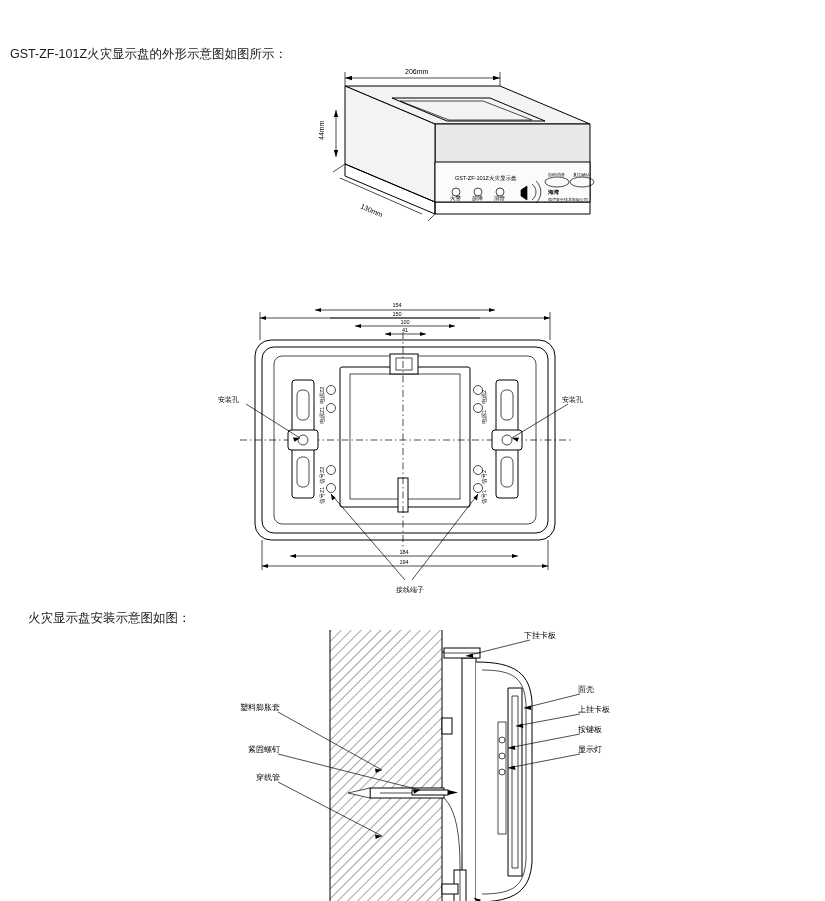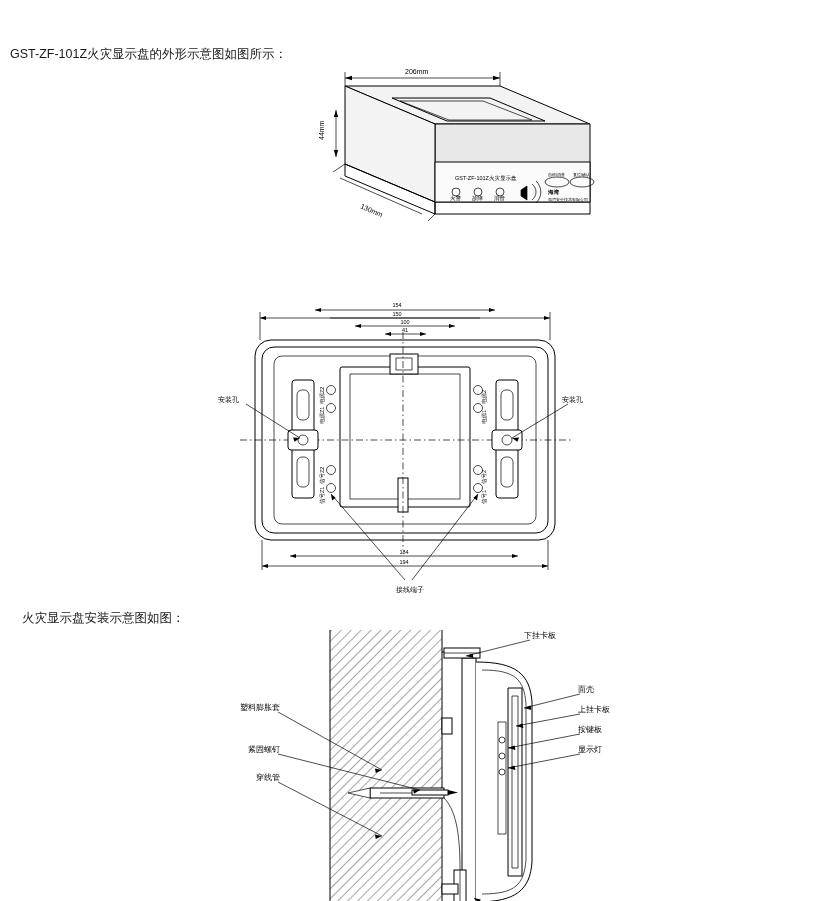--- a/index.html
+++ b/index.html
@@ -23,21 +23,21 @@
   }
   .caption {
     position: absolute;
     font-size: 12.5px;
     line-height: 16px;
     color: #1a1a1a;
     white-space: nowrap;
   }
   #cap1 { left: 10px; top: 4px; }
   #cap2 { left: 8px;  top: 230px; }
-  #cap3 { left: 22px; top: 568px; }
+  #cap3 { left: 28px; top: 568px; }
 
   .fig {
     position: absolute;
   }
   svg { display: block; overflow: visible; }
 
   .ln   { fill: none; stroke: #000; stroke-width: 1; }
   .ln-t { fill: none; stroke: #000; stroke-width: 0.7; }
   .dash { fill: none; stroke: #000; stroke-width: 0.7; stroke-dasharray: 7 3 1.5 3; }
   .fillw { fill: #ffffff; stroke: #000; stroke-width: 1; }

